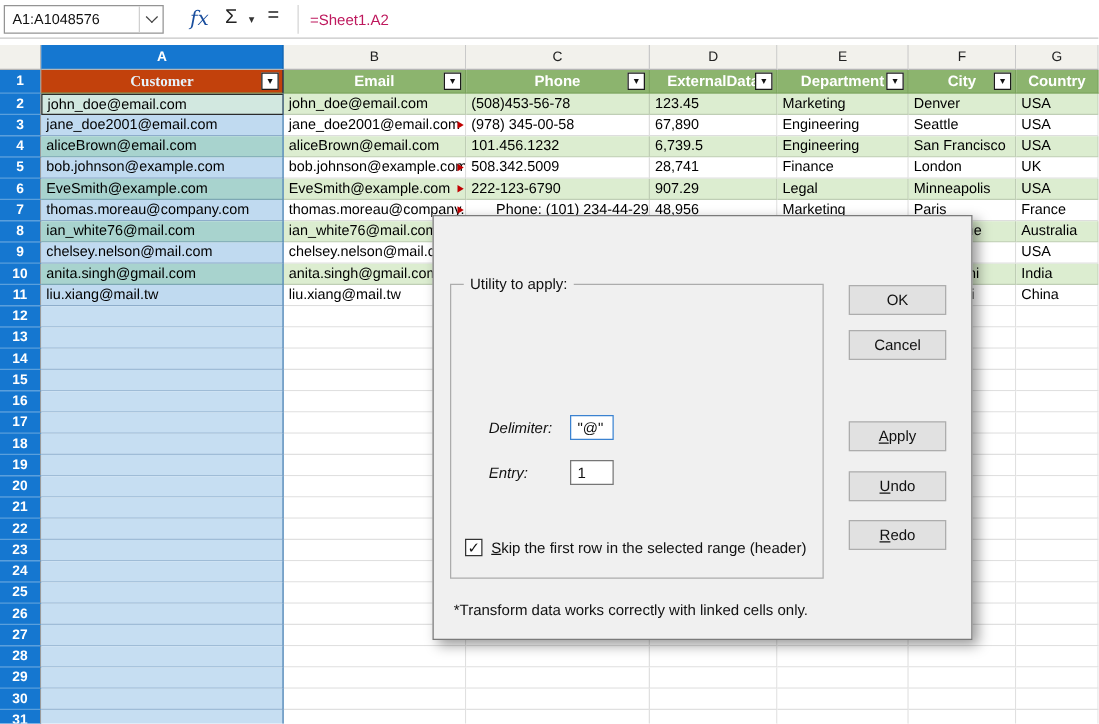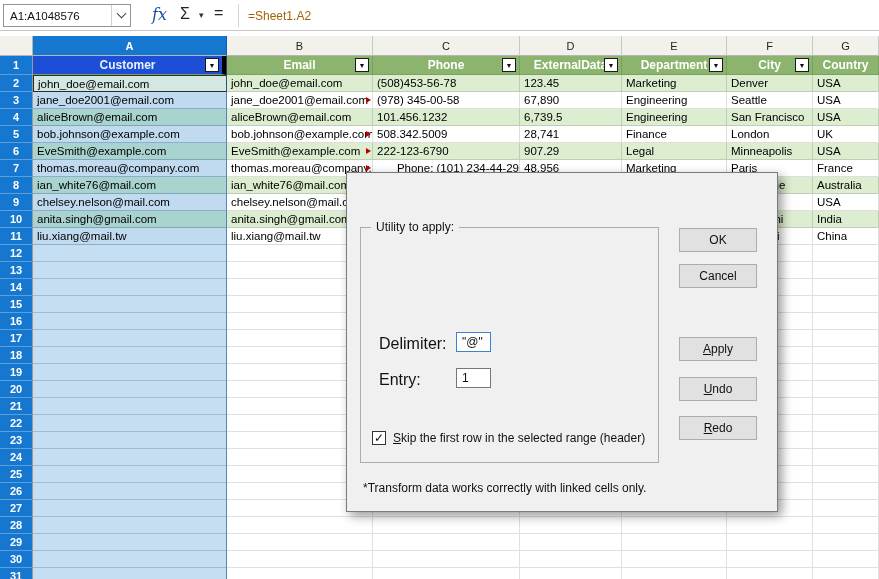--- a/index.html
+++ b/index.html
@@ -16,21 +16,21 @@
   #namebox .nb-arrow { position:absolute; right:0; top:0; width:19px; height:21px;
              border-left:1px solid #d0d0d0; display:flex; align-items:center; justify-content:center; }
   .chev { width:7px; height:7px; border-right:1.4px solid #444; border-bottom:1.4px solid #444;
           transform:rotate(45deg); margin-top:-4px; }
   #fx-icon { position:absolute; left:152px; top:5px; font:italic 16px "DejaVu Serif", serif; color:#1b4f9e; }
   #sigma-icon { position:absolute; left:180px; top:5px; font-size:16px; color:#222; }
   #sigma-arrow { position:absolute; left:199px; top:10px; font-size:9px; color:#333; }
   #equals-icon { position:absolute; left:214px; top:4px; font-size:16px; color:#222; }
   .fb-sep { position:absolute; left:238px; top:4px; width:1px; height:23px; background:#d5d5d5; }
   #formula-text { position:absolute; left:248px; top:0; height:31px; display:flex; align-items:center;
-                  font-size:12px; color:#a16207; }
+                  font-size:12px; color:#be185d; }
 
   
   #corner { position:absolute; left:0; top:36px; width:33px; height:20px;
             background:#f2f1ec; border-right:1px solid #b5b5b5; border-bottom:1px solid #b5b5b5; }
   .colhdr { position:absolute; top:36px; height:20px; background:#f2f1ec; color:#222;
             display:flex; align-items:center; justify-content:center; font-size:11px;
             border-right:1px solid #c9c9c9; border-bottom:1px solid #b5b5b5; }
   .colhdr.sel { background:#1577d0; color:#fff; font-weight:bold; border-right-color:#0f5faa; }
   .rowhdr { position:absolute; left:0; width:33px; background:#1577d0; color:#fff;
             display:flex; align-items:center; justify-content:center; font-size:11px; font-weight:bold;
@@ -43,21 +43,21 @@
   .band-green { background:#dcedd0; }
   .band-white { background:#ffffff; }
   .colA-even  { background:#a8d3ce; border-right:1px solid #6d9ec4; border-bottom-color:rgba(25,70,120,.30); }
   .colA-odd   { background:#c0daf0; border-right:1px solid #6d9ec4; border-bottom-color:rgba(25,70,120,.30); }
   .colA-empty { background:#c6def2; border-right:1px solid #6d9ec4; border-bottom-color:rgba(25,70,120,.22); }
   .active-cell{ background:#d2e8e0 !important; border:1.5px solid #2b2b2b !important; }
   .empty-cell { background:#fff; border-right:1px solid #e0e0e0; border-bottom:1px solid #e0e0e0; }
   .hdr1 { position:absolute; display:flex; align-items:center; justify-content:center;
           background:#8cb46e; color:#fff; font-weight:bold; font-size:12px;
           border-right:1px solid #7aa25c; border-bottom:1px solid #7aa25c; overflow:hidden; }
-  .hdr1.a1 { background:#1d4ed8; color:#e6f2fa; border-right:5px solid #000000; }
+  .hdr1.a1 { background:#c2410c; color:#e6f2fa; border-right:1px solid #000000;font-family:Liberation Serif, serif; }
   .filter-btn { position:absolute; right:3px; top:50%; transform:translateY(-50%);
                 width:14px; height:14px; background:#fff; border:1px solid #1a1a1a;
                 display:flex; align-items:center; justify-content:center; }
   .filter-btn span { font-size:7px; color:#111; line-height:1; }
   .ovf { position:absolute; right:1px; top:50%; transform:translateY(-50%); width:0; height:0;
          border-left:5px solid #c00000; border-top:3.5px solid transparent; border-bottom:3.5px solid transparent; }
 
   
   #dialog { position:absolute; left:346px; top:172px; width:432px; height:340px;
             background:#f0f0f0; border:1px solid #7a7a7a; box-shadow:4px 4px 10px rgba(0,0,0,.40);
@@ -74,21 +74,21 @@
   .radio-circle { width:13px; height:13px; border:1px solid #4a4a4a; border-radius:50%;
                   background:#fff; margin-right:6px; position:relative; flex:none; }
   .radio-circle.on::after { content:""; position:absolute; left:3px; top:3px; width:5px; height:5px;
                   border-radius:50%; background:#1a1a1a; }
   .ul-first { display:inline-block; }
   .ul-first::first-letter { text-decoration:underline; }
   .combo { position:absolute; left:21px; top:111px; width:270px; height:21px; background:#fff;
            border:1px solid #767676; display:flex; align-items:center; justify-content:center; }
   .combo-arrow { position:absolute; right:1px; top:1px; width:20px; height:17px;
                  display:flex; align-items:center; justify-content:center; border-left:1px solid #e3e3e3; }
-  .fld-label { position:absolute; left:32px; font-size:16px; }
+  .fld-label { position:absolute; left:44px; font-size:12px;font-style:italic; }
   .fld { position:absolute; left:109px; width:35px; height:20px; background:#fff;
          border:1px solid #767676; display:flex; align-items:center; padding-left:5px; font-size:12px; }
   .fld.focus { border:1px solid #3b82d0; }
   .checkbox-row { position:absolute; left:25px; top:258px; display:flex; align-items:center; }
   .checkbox { width:14px; height:14px; background:#fff; border:1px solid #333; margin-right:7px;
               display:flex; align-items:center; justify-content:center; font-size:12px; color:#111; flex:none; }
   #dlg-footnote { position:absolute; left:16px; top:308px; font-size:12px; color:#111; }
   .dlg-btn { position:absolute; left:332px; width:78px; height:24px; background:#e1e1e1;
              border:1px solid #adadad; display:flex; align-items:center; justify-content:center;
              font-size:12px; color:#111; }

